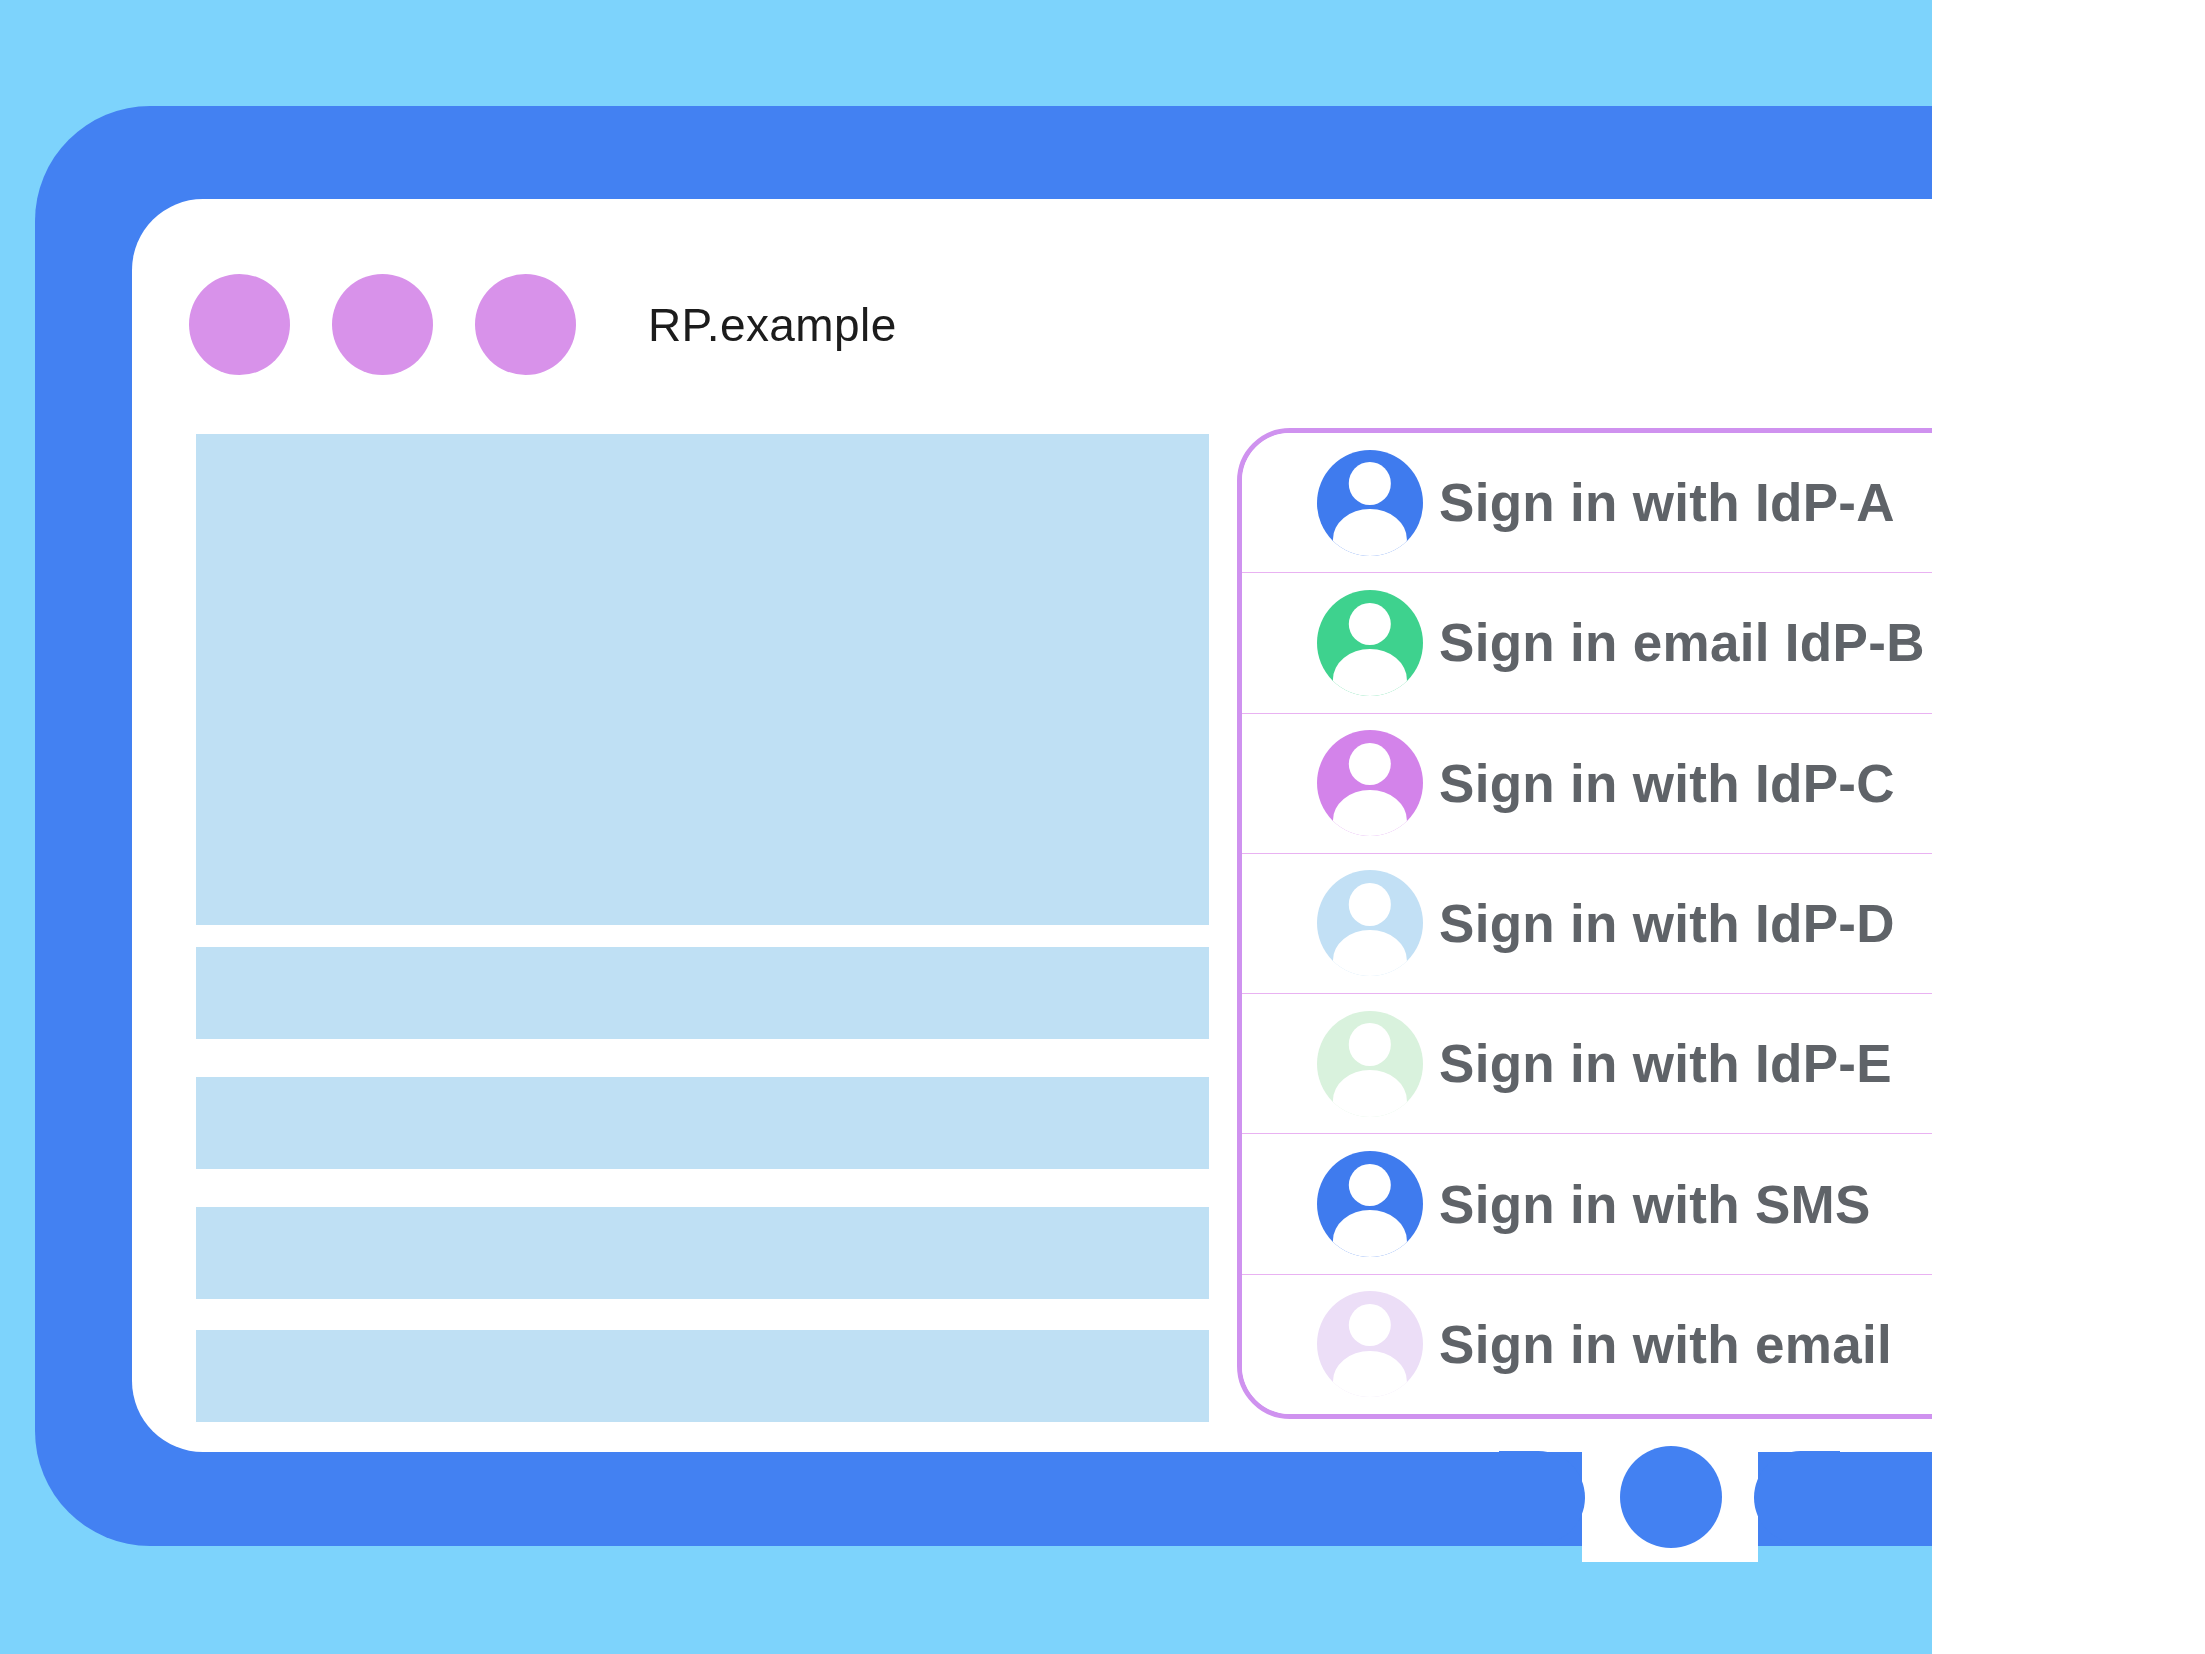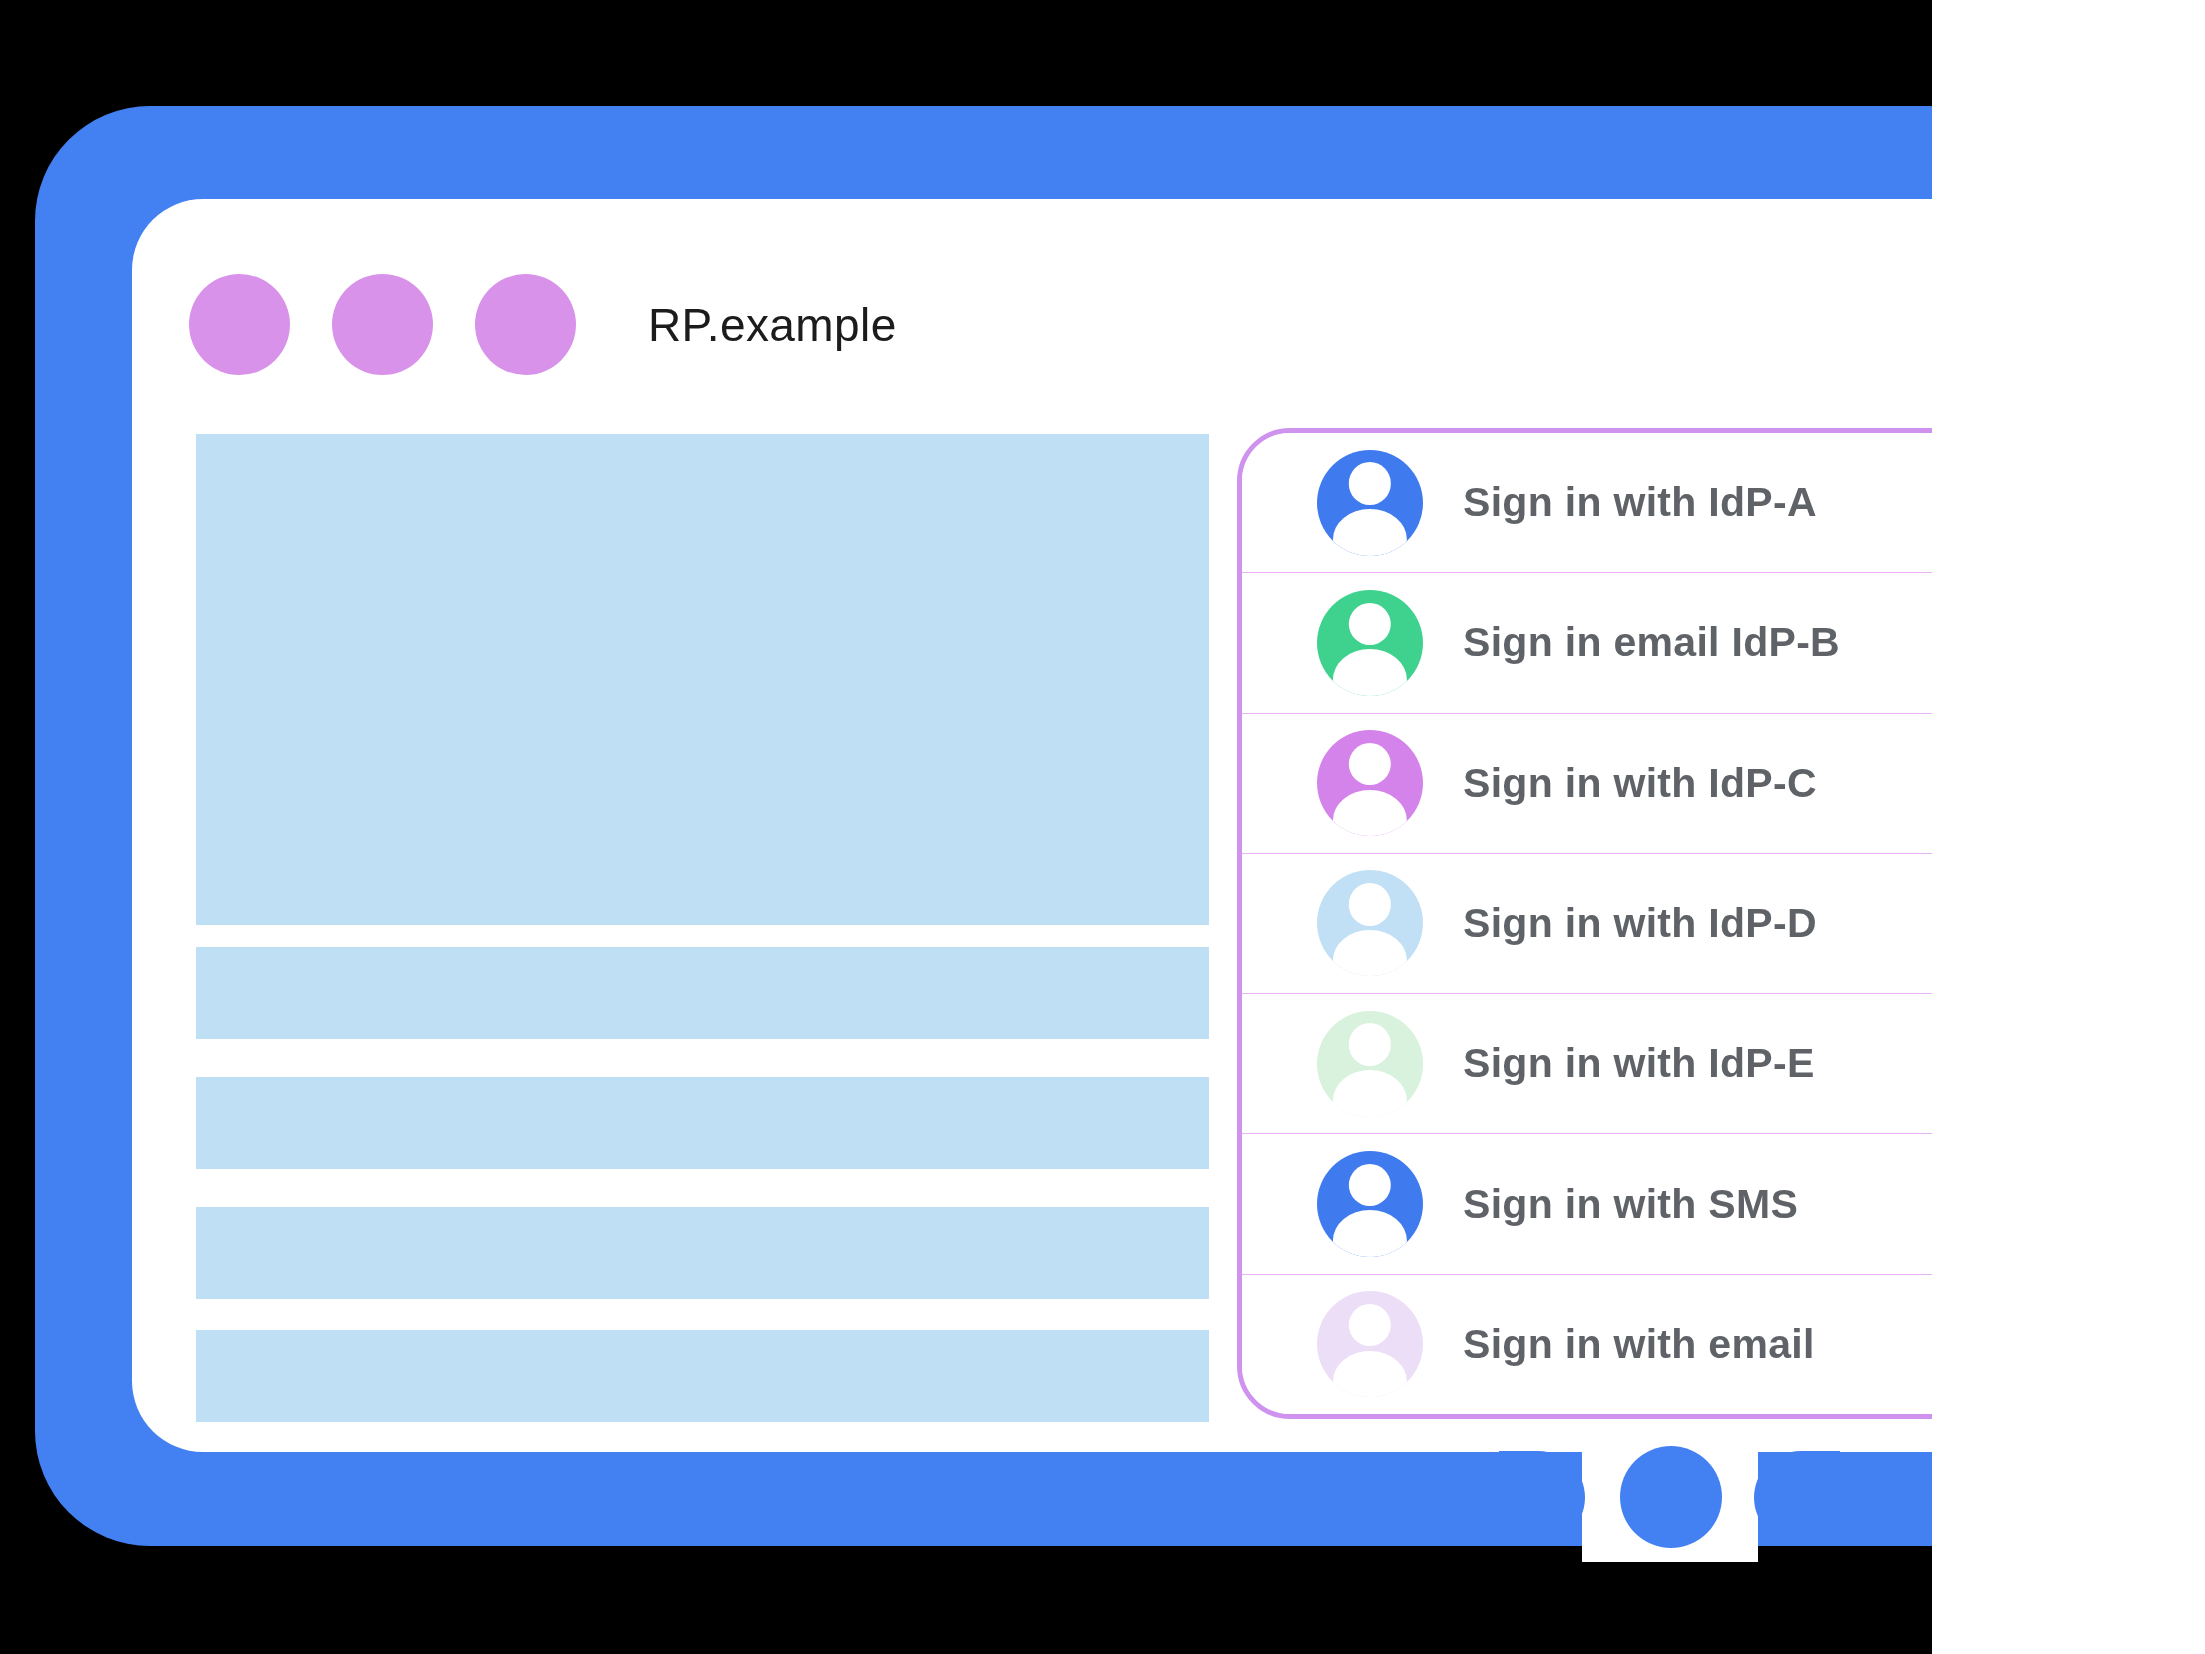--- a/index.html
+++ b/index.html
@@ -1,17 +1,17 @@
 <!DOCTYPE html>
 <html style="--frame-blue: #4381F2; --home-button-blue: #4381F2; --dot-purple: #D892EA; --placeholder-blue: #BFE0F4; --panel-border: #CF92EF; --panel-divider: #E9B2F2; --label-gray: #5F6368; --title-black: #1C1C1C;font-size:14px"><head>
 <meta charset="utf-8">
 <style>
   html, body { margin:0; padding:0; background:#ffffff; }
   .stage {
-    position:relative; width:1932px; height:1654px; background:#000000;
+    position:relative; width:1932px; height:1654px; background:#7dd3fc;
     font-family:"Liberation Sans", sans-serif; overflow:hidden;
   }
 
   
   .frame {
     position:absolute; left:35px; top:106px; width:2135px; height:1440px;
     background:var(--frame-blue); border-radius:115px;
   }
   .screen {
     position:absolute; left:97px; top:93px; right:71px; bottom:94px;
@@ -61,21 +61,21 @@
   }
   .avatar .head {
     position:absolute; left:50%; top:12%; width:40%; height:40%;
     transform:translateX(-50%); background:#ffffff; border-radius:50%;
   }
   .avatar .torso {
     position:absolute; left:50%; top:56%; width:70%; height:58%;
     transform:translateX(-50%); background:#ffffff; border-radius:50%;
   }
   .row .label {
-    margin-left:40px; font-size:41px; font-weight:600;
+    margin-left:16px; font-size:53px; font-weight:600;
     color:var(--label-gray); white-space:nowrap; letter-spacing:0.3px;
   }
 
   
   .bar-gap-cover {
     position:absolute; left:1547px; top:1337px; width:176px; height:119px;
     background:#ffffff;
   }
   .bar-cap-left {
     position:absolute; left:1464px; top:1345px; width:86px; height:93px;

